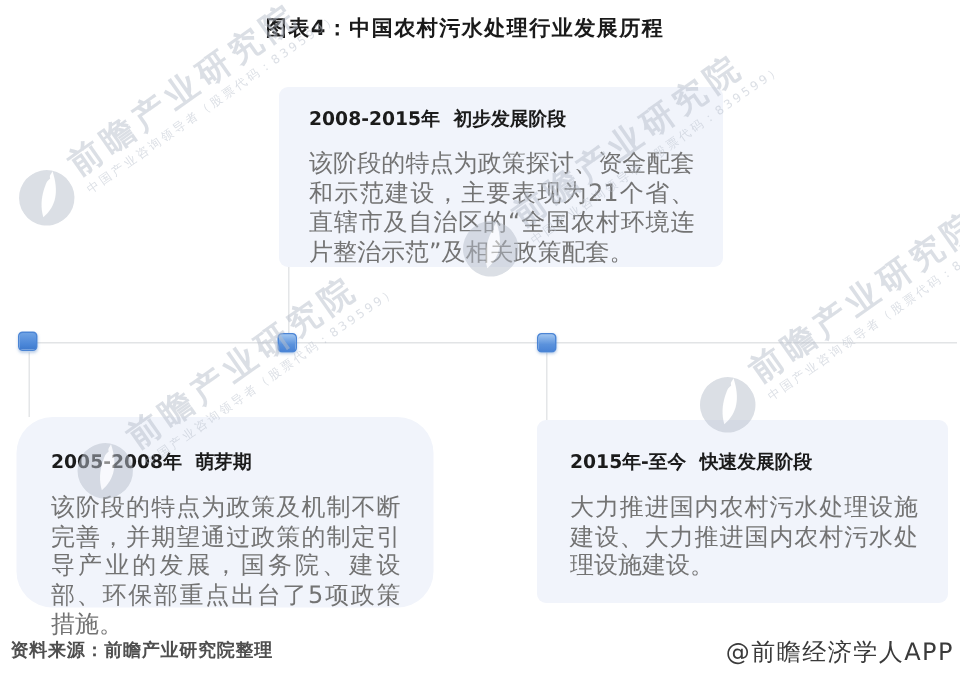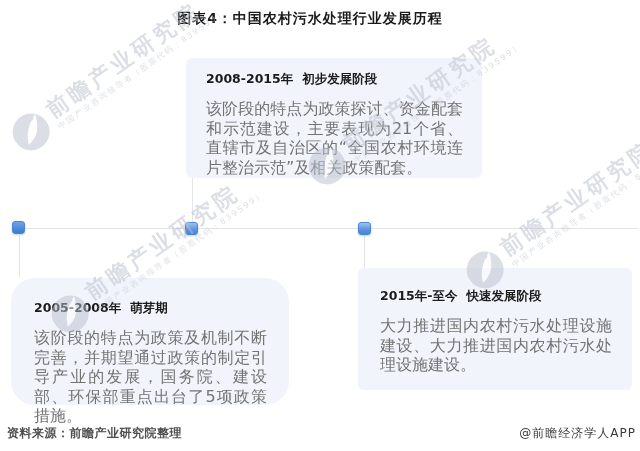--- a/index.html
+++ b/index.html
@@ -26,30 +26,30 @@
   }
   .marker-1 { left:12px;  top:221px; background:linear-gradient(180deg,#6ea2e4 0%,#4a86d8 70%,#3f7acd 100%); }
   .marker-2 { left:185px; top:222px; }
   .marker-3 { left:358px; top:222px; }
   
   .card {
     position:absolute; background:#f1f4fb; border-radius:6px; z-index:1;
   }
   .card-top   { left:186px; top:58px;  width:296px; height:120px; padding:13px 19px 0 20px; }
   .card-left  { left:11px;  top:278px; width:278px; height:127px; padding:22px 22px 0 23px;border-radius:24px; }
-  .card-right { left:358px; top:268px; width:274px; height:122px; padding:20px 20px 0 22px; }
+  .card-right { left:358px; top:280px; width:274px; height:122px; padding:20px 20px 0 22px; }
   .card-title { font-size:12.5px; font-weight:bold; color:#1b1b1b; margin-bottom:11px; }
   .card-title .stage-name { margin-left:9px; }
   .card-body  { font-size:16px; line-height:19.5px; color:#737373; text-align:justify; }
   
   .footer-source {
     position:absolute; left:7px; top:425px; font-size:12px; color:#4f4f4f; letter-spacing:0.5px;font-weight:bold;
   }
   .footer-credit {
-    position:absolute; right:4px; top:425px; font-size:12px; color:#3a3a3a; letter-spacing:1px;
+    position:absolute; right:4px; top:425px; font-size:16px; color:#3a3a3a; letter-spacing:1px;
   }
   
   .wm {
     position:absolute; display:flex; align-items:center; gap:7px;
     transform:rotate(-35deg); transform-origin:left center;
     color:#b9c0cc; opacity:0.5; z-index:5; pointer-events:none; white-space:nowrap;
   }
   .wm-logo { width:37px; height:37px; flex:0 0 auto; }
   .wm-textcol { display:flex; flex-direction:column; }
   .wm-main { font-size:22px; font-weight:bold; letter-spacing:4px; line-height:24px; }

